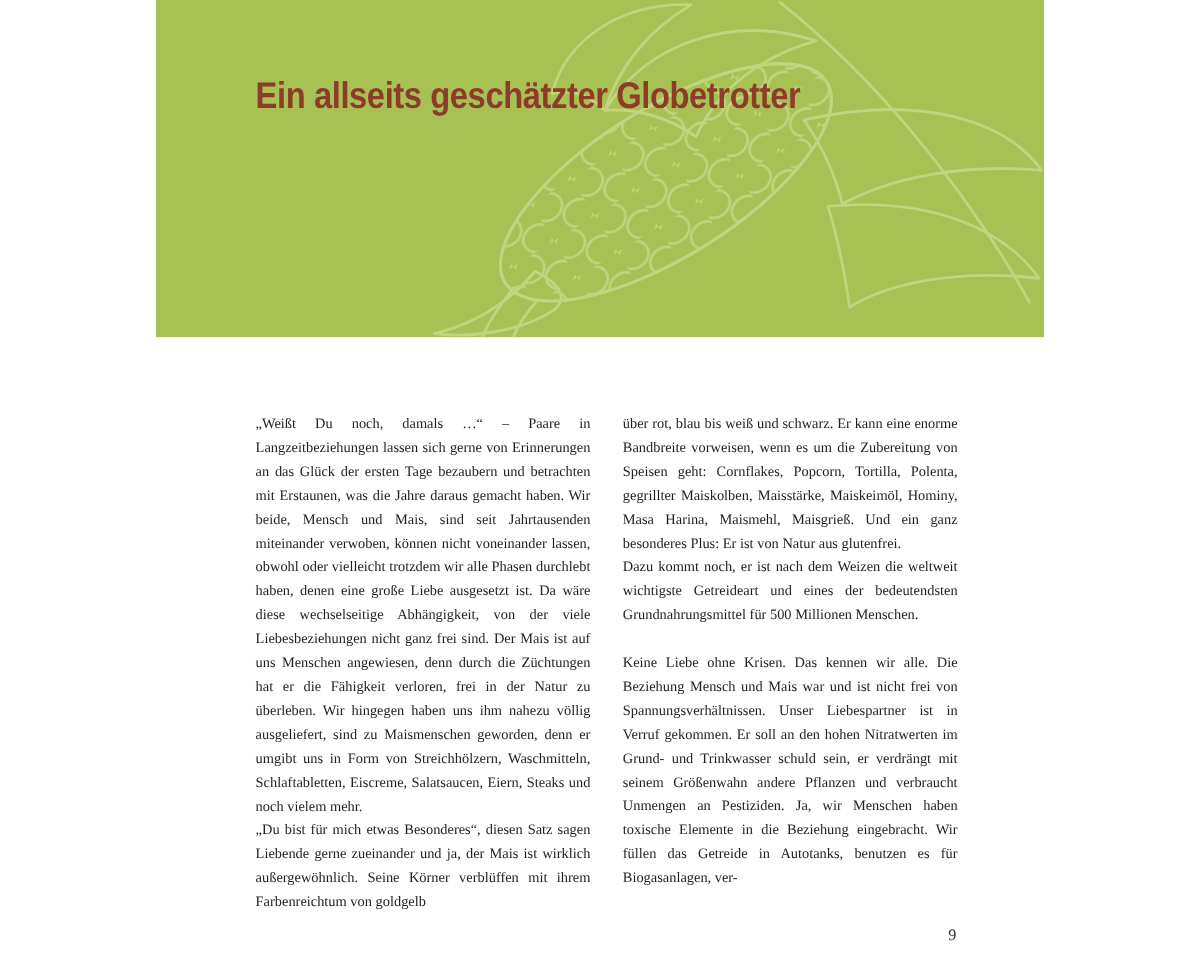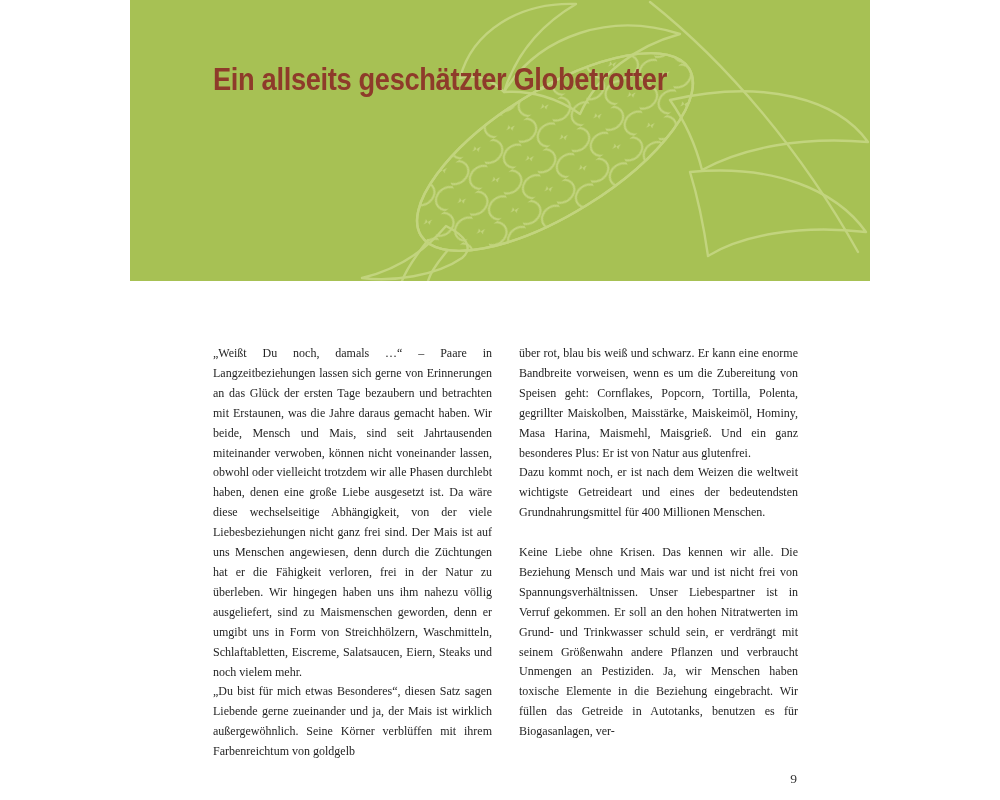--- a/index.html
+++ b/index.html
@@ -107,20 +107,20 @@
     <h1 class="chapter-title">Ein allseits geschätzter Globetrotter</h1>
   </header>
 
   <main>
     <div class="col col-left">
       <p>„Weißt Du noch, damals …“ – Paare in Langzeitbeziehungen lassen sich gerne von Erinnerungen an das Glück der ersten Tage bezaubern und betrachten mit Erstaunen, was die Jahre daraus gemacht haben. Wir beide, Mensch und Mais, sind seit Jahrtausenden miteinander verwoben, können nicht voneinander lassen, obwohl oder vielleicht trotzdem wir alle Phasen durchlebt haben, denen eine große Liebe ausgesetzt ist. Da wäre diese wechselseitige Abhängigkeit, von der viele Liebesbeziehungen nicht ganz frei sind. Der Mais ist auf uns Menschen angewiesen, denn durch die Züchtungen hat er die Fähigkeit verloren, frei in der Natur zu überleben. Wir hingegen haben uns ihm nahezu völlig ausgeliefert, sind zu Maismenschen geworden, denn er umgibt uns in Form von Streichhölzern, Waschmitteln, Schlaftabletten, Eiscreme, Salatsaucen, Eiern, Steaks und noch vielem mehr.</p>
       <p>„Du bist für mich etwas Besonderes“, diesen Satz sagen Liebende gerne zueinander und ja, der Mais ist wirklich außergewöhnlich. Seine Körner verblüffen mit ihrem Farbenreichtum von goldgelb</p>
     </div>
     <div class="col col-right">
       <p>über rot, blau bis weiß und schwarz. Er kann eine enorme Bandbreite vorweisen, wenn es um die Zubereitung von Speisen geht: Cornflakes, Popcorn, Tortilla, Polenta, gegrillter Maiskolben, Maisstärke, Maiskeimöl, Hominy, Masa Harina, Maismehl, Maisgrieß. Und ein ganz besonderes Plus: Er ist von Natur aus glutenfrei.</p>
-      <p>Dazu kommt noch, er ist nach dem Weizen die weltweit wichtigste Getreideart und eines der bedeutendsten Grundnahrungsmittel für 400 Millionen Menschen.</p>
+      <p>Dazu kommt noch, er ist nach dem Weizen die weltweit wichtigste Getreideart und eines der bedeutendsten Grundnahrungsmittel für 500 Millionen Menschen.</p>
       <p class="spaced">Keine Liebe ohne Krisen. Das kennen wir alle. Die Beziehung Mensch und Mais war und ist nicht frei von Spannungsverhältnissen. Unser Liebespartner ist in Verruf gekommen. Er soll an den hohen Nitratwerten im Grund- und Trinkwasser schuld sein, er verdrängt mit seinem Größenwahn andere Pflanzen und verbraucht Unmengen an Pestiziden. Ja, wir Menschen haben toxische Elemente in die Beziehung eingebracht. Wir füllen das Getreide in Autotanks, benutzen es für Biogasanlagen, ver-</p>
     </div>
   </main>
 
   <footer class="page-number">9</footer>
 
 </div>
 
 </body></html>

